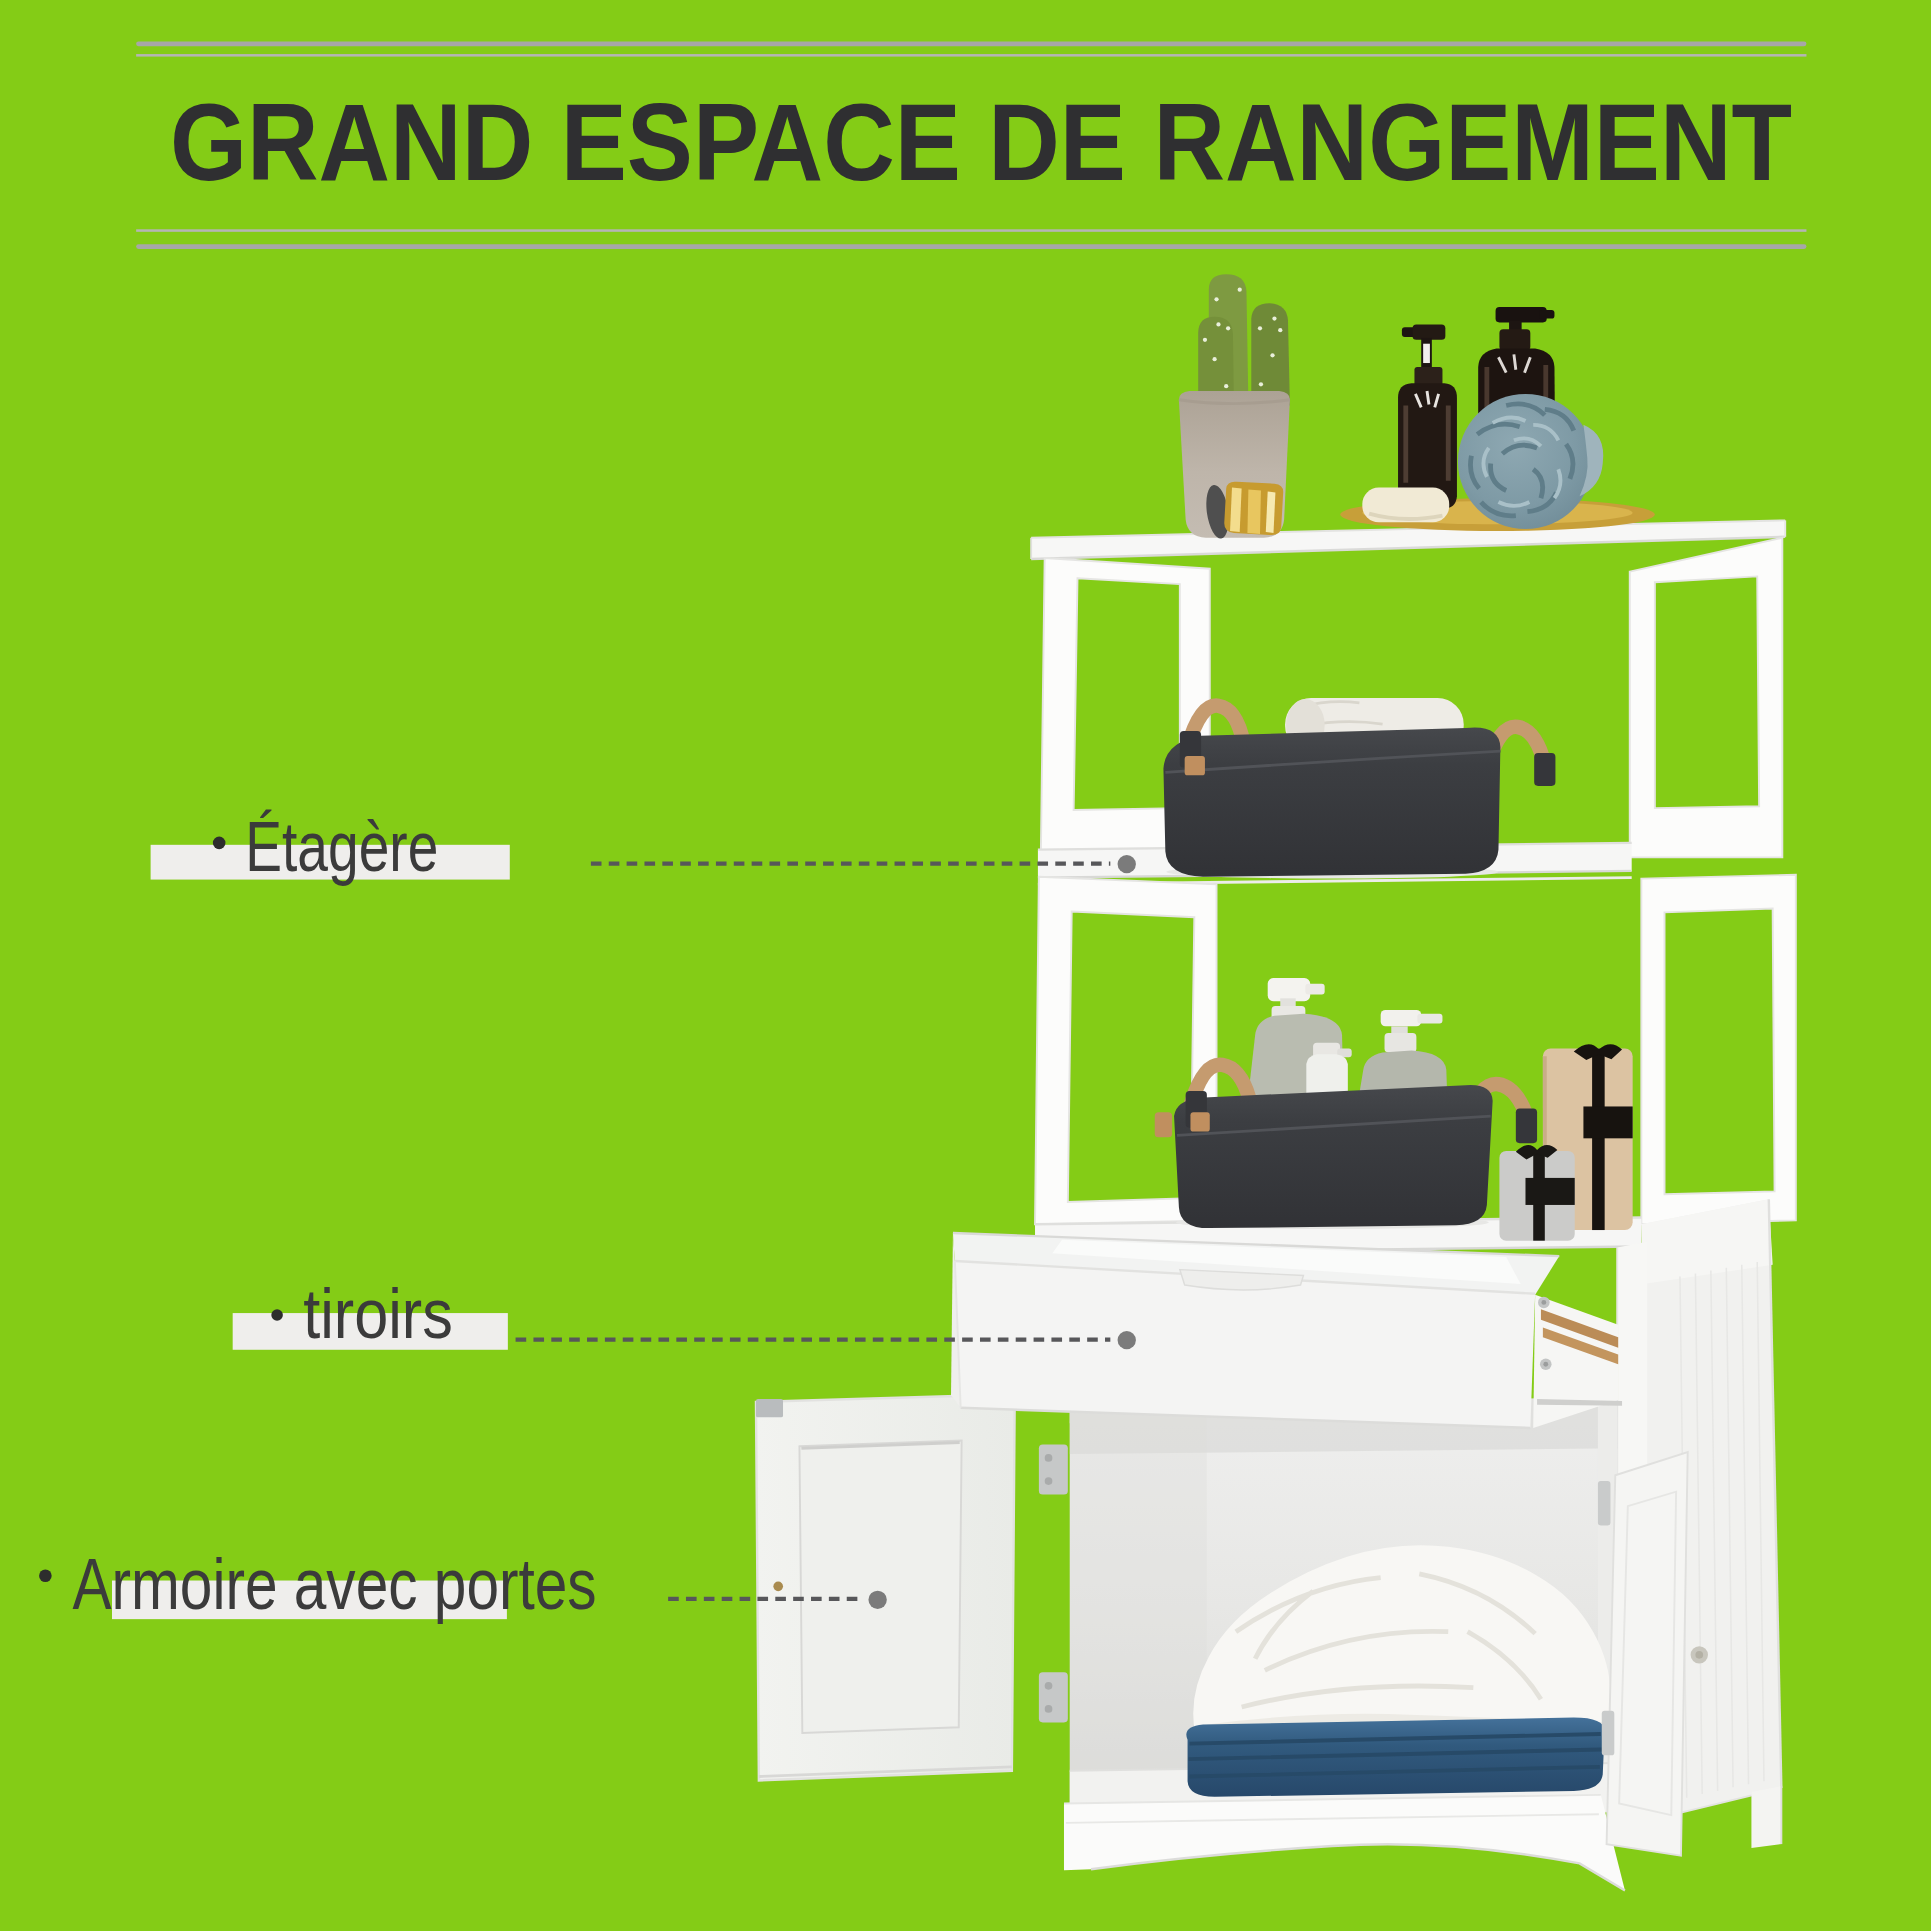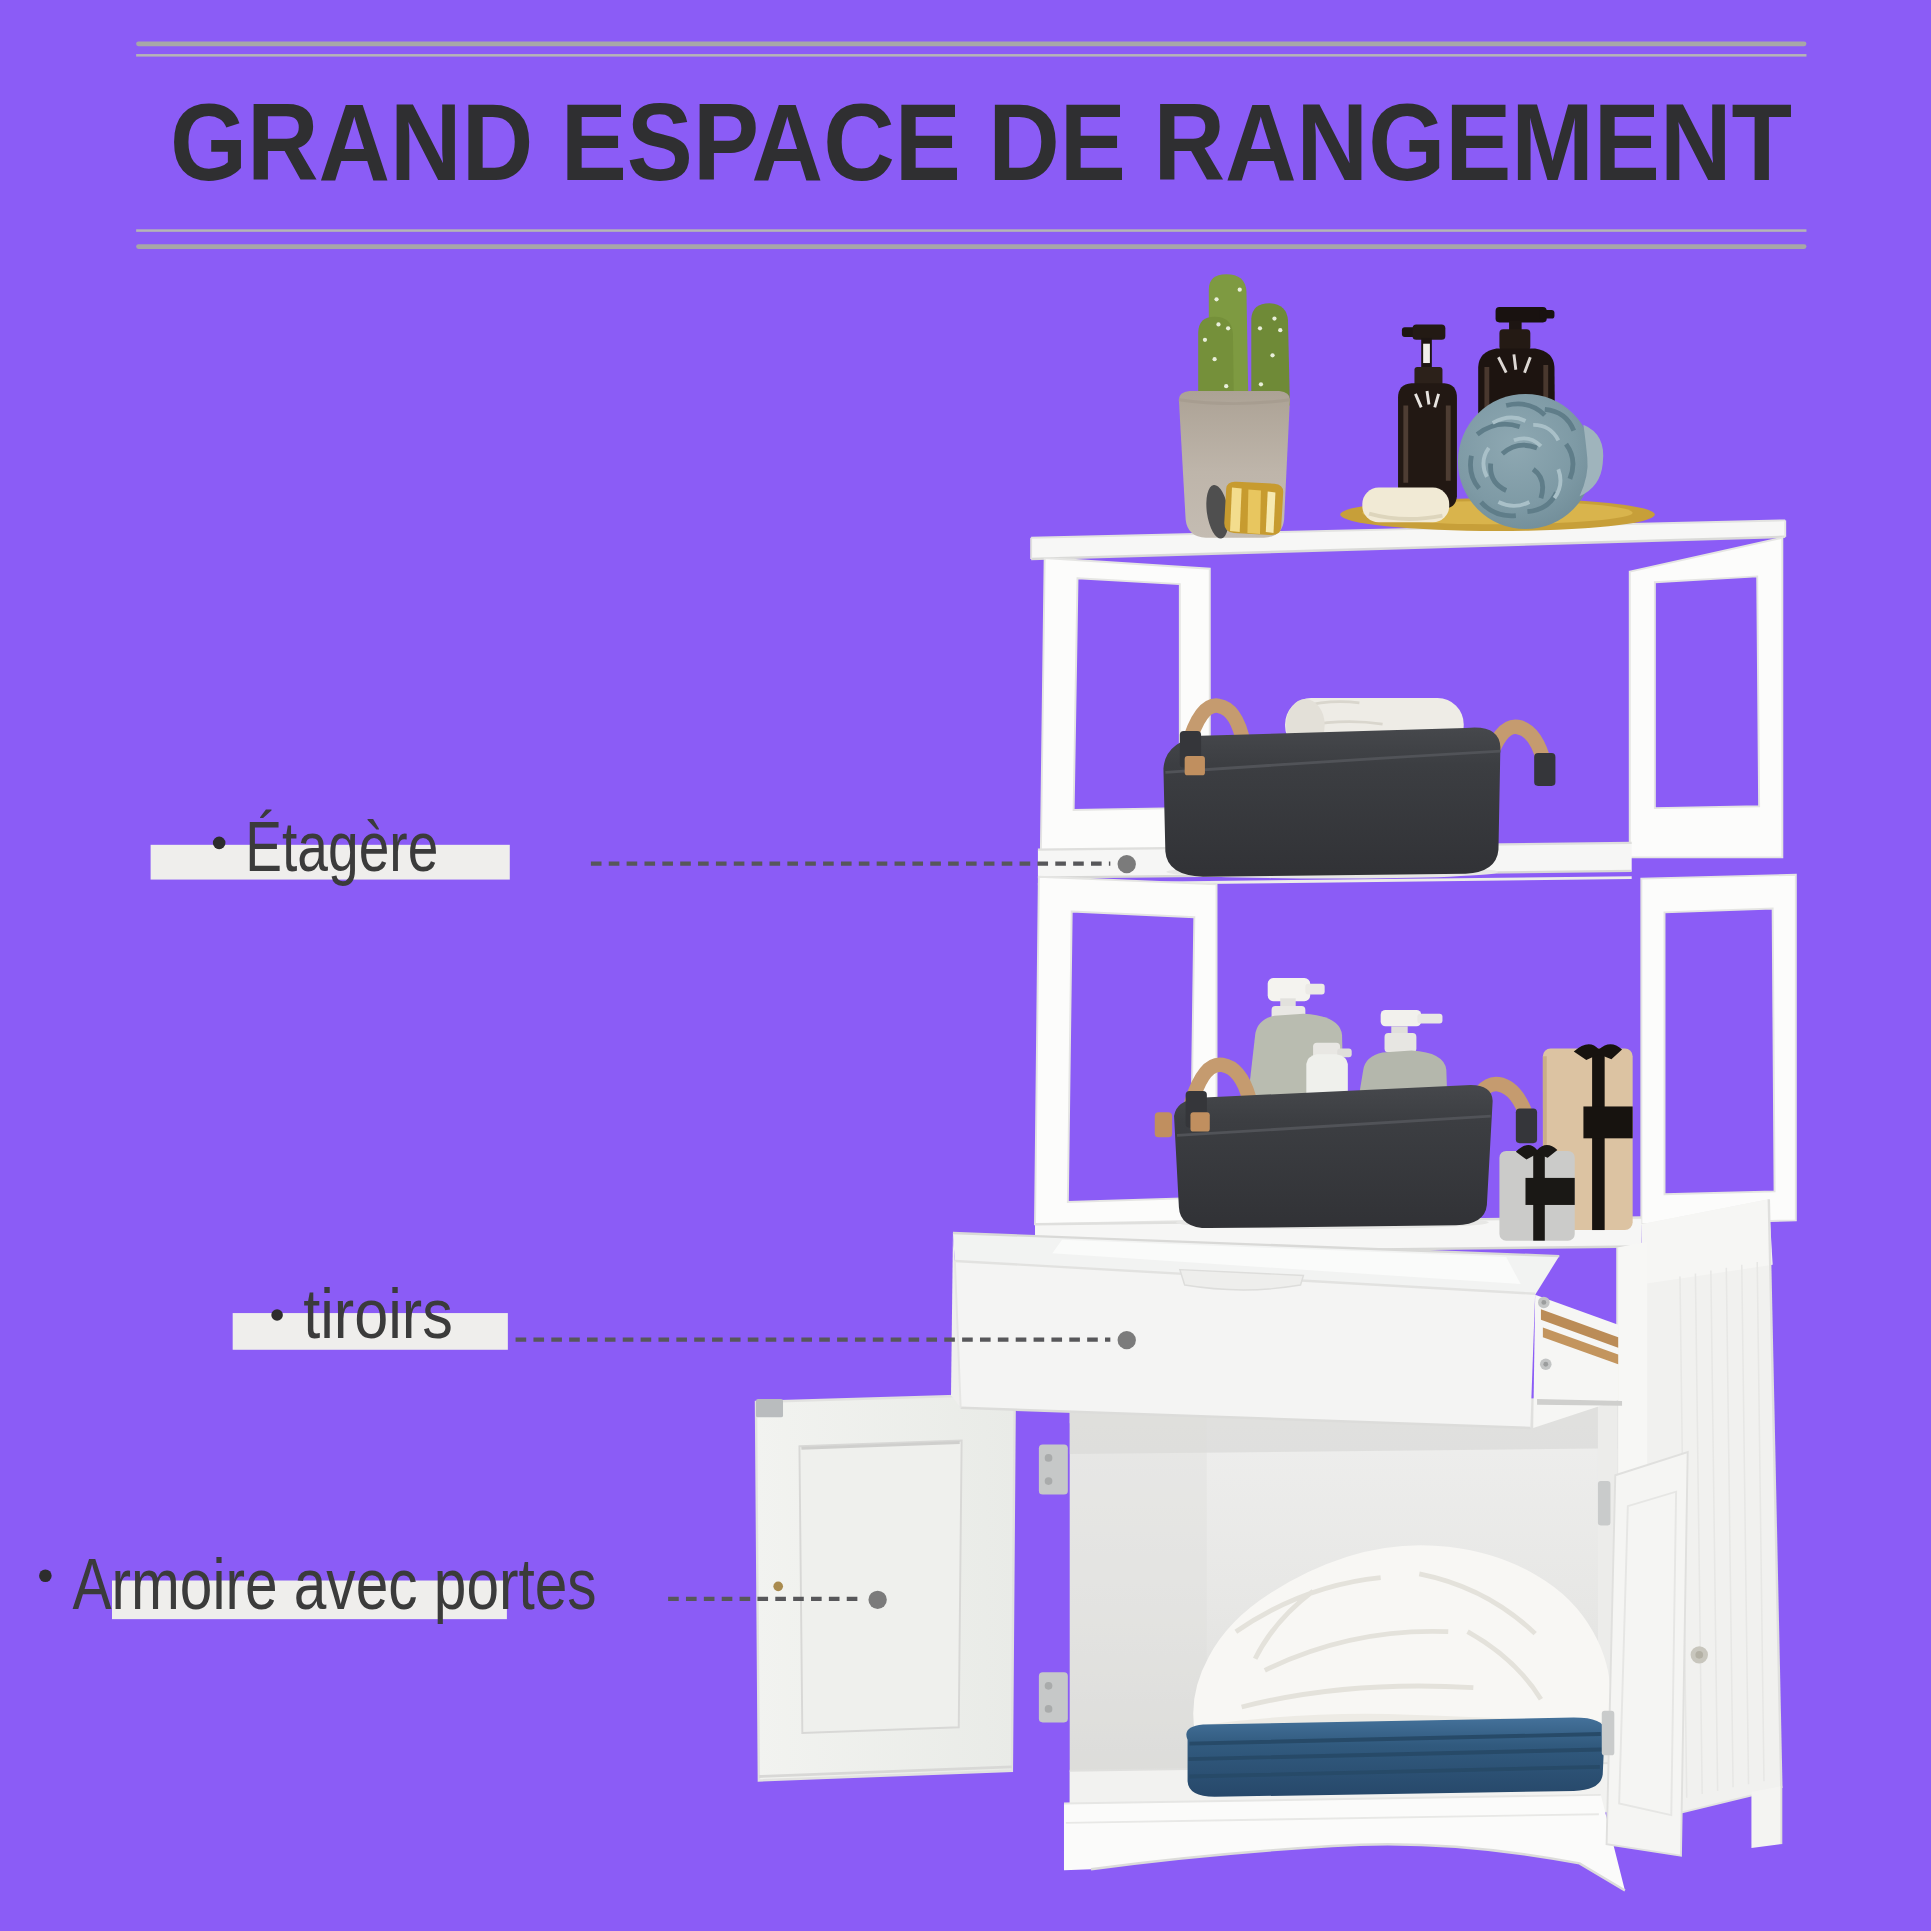--- a/index.html
+++ b/index.html
@@ -1,16 +1,16 @@
 <!DOCTYPE html>
 <html><head>
 <meta charset="utf-8">
 <style>
   html,body{margin:0;padding:0;background:#ffffff;}
-  #page{position:relative;width:1931px;height:1931px;background:#8b5cf6;overflow:hidden;
+  #page{position:relative;width:1931px;height:1931px;background:#84cc16;overflow:hidden;
         font-family:"Liberation Sans", sans-serif;}
   svg{position:absolute;top:0;left:0;}
 </style>
 </head>
 <body>
 <div id="page">
 <svg width="1931" height="1931" viewBox="0 0 2000 2000">
 <defs>
   <linearGradient id="intGrad" x1="0" y1="0" x2="0" y2="1">
     <stop offset="0" stop-color="#efefee"></stop>

